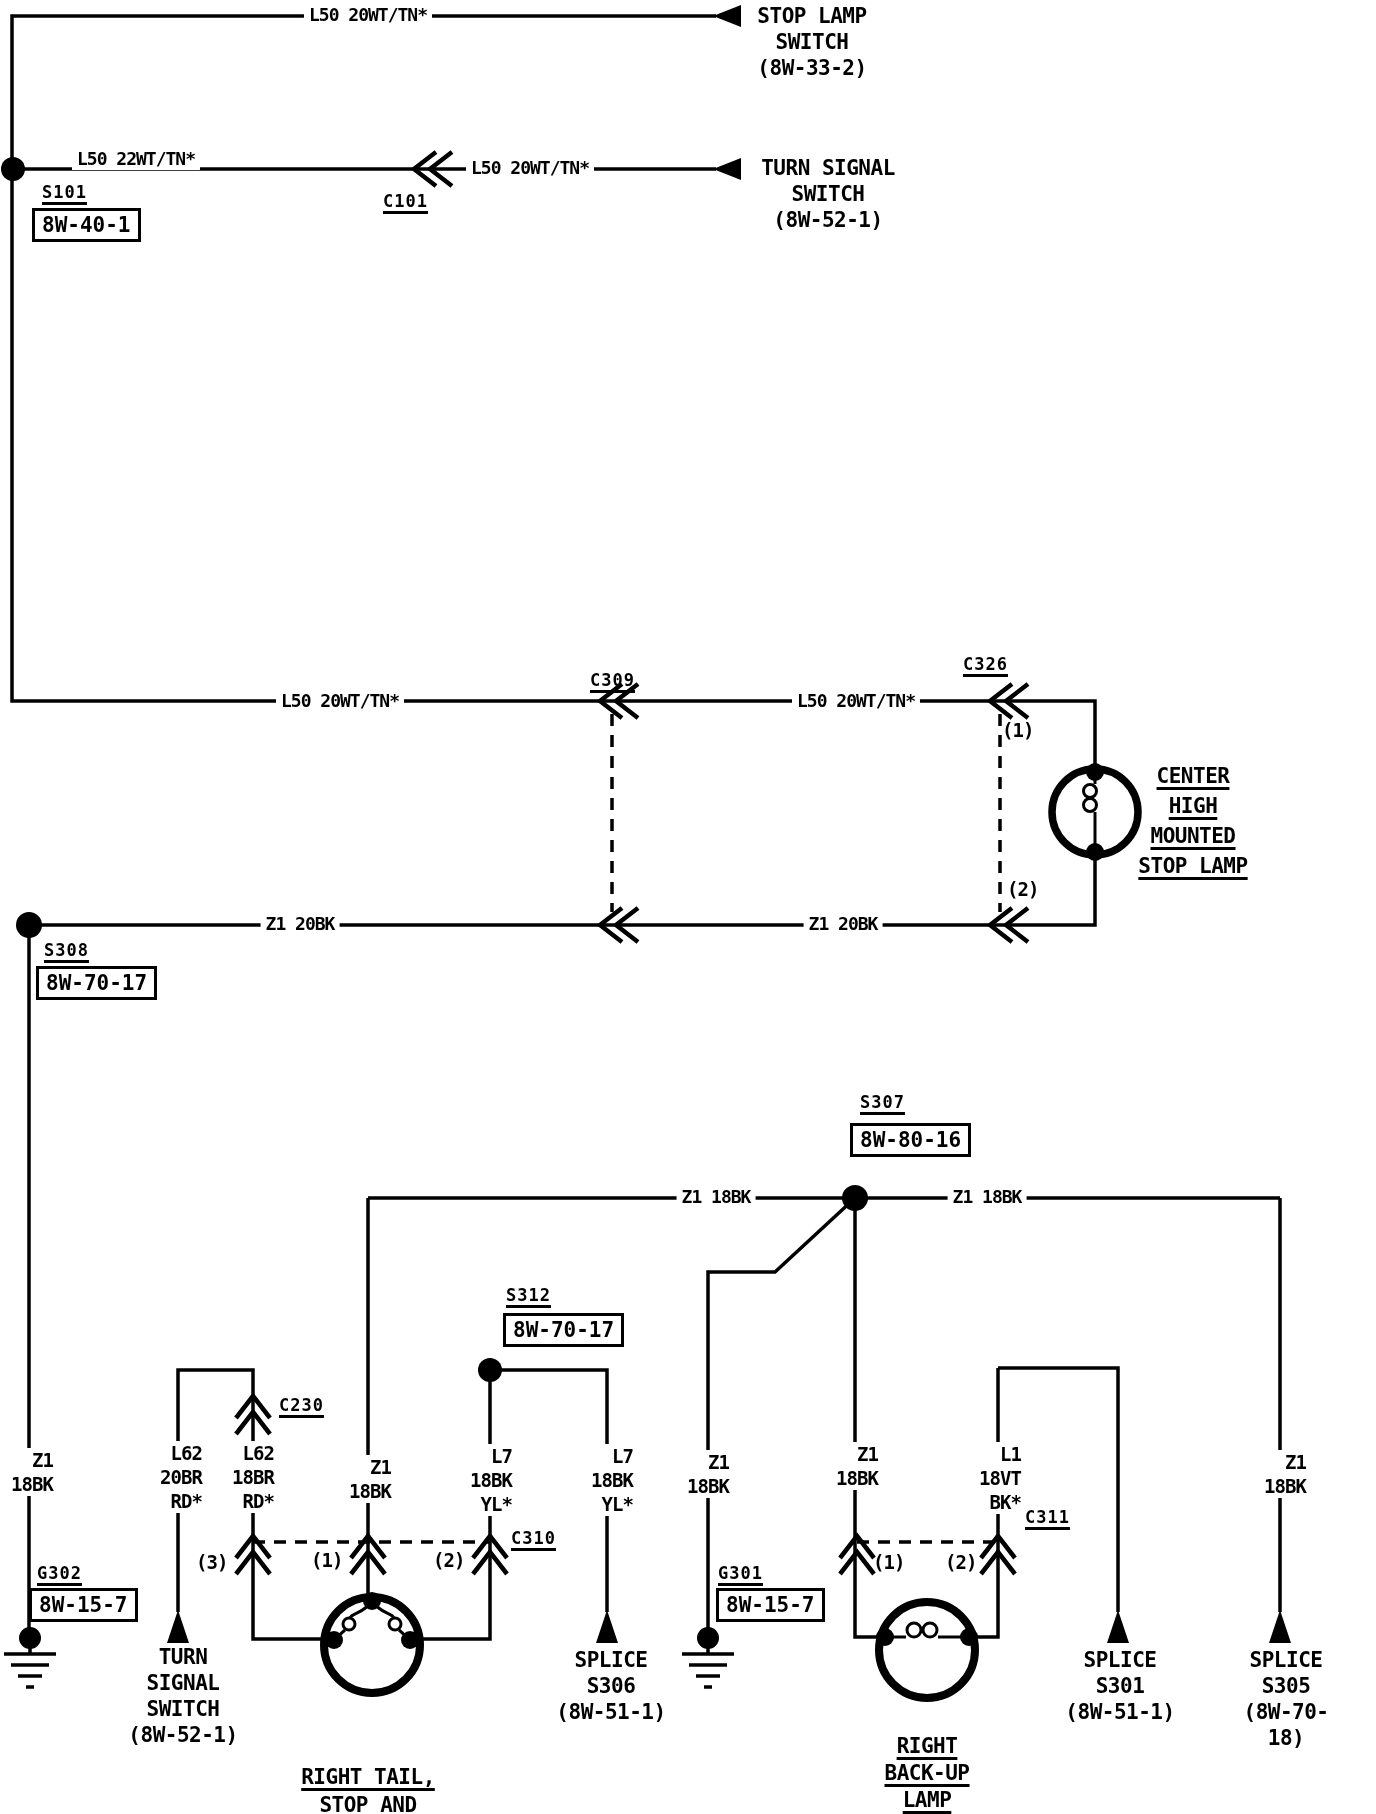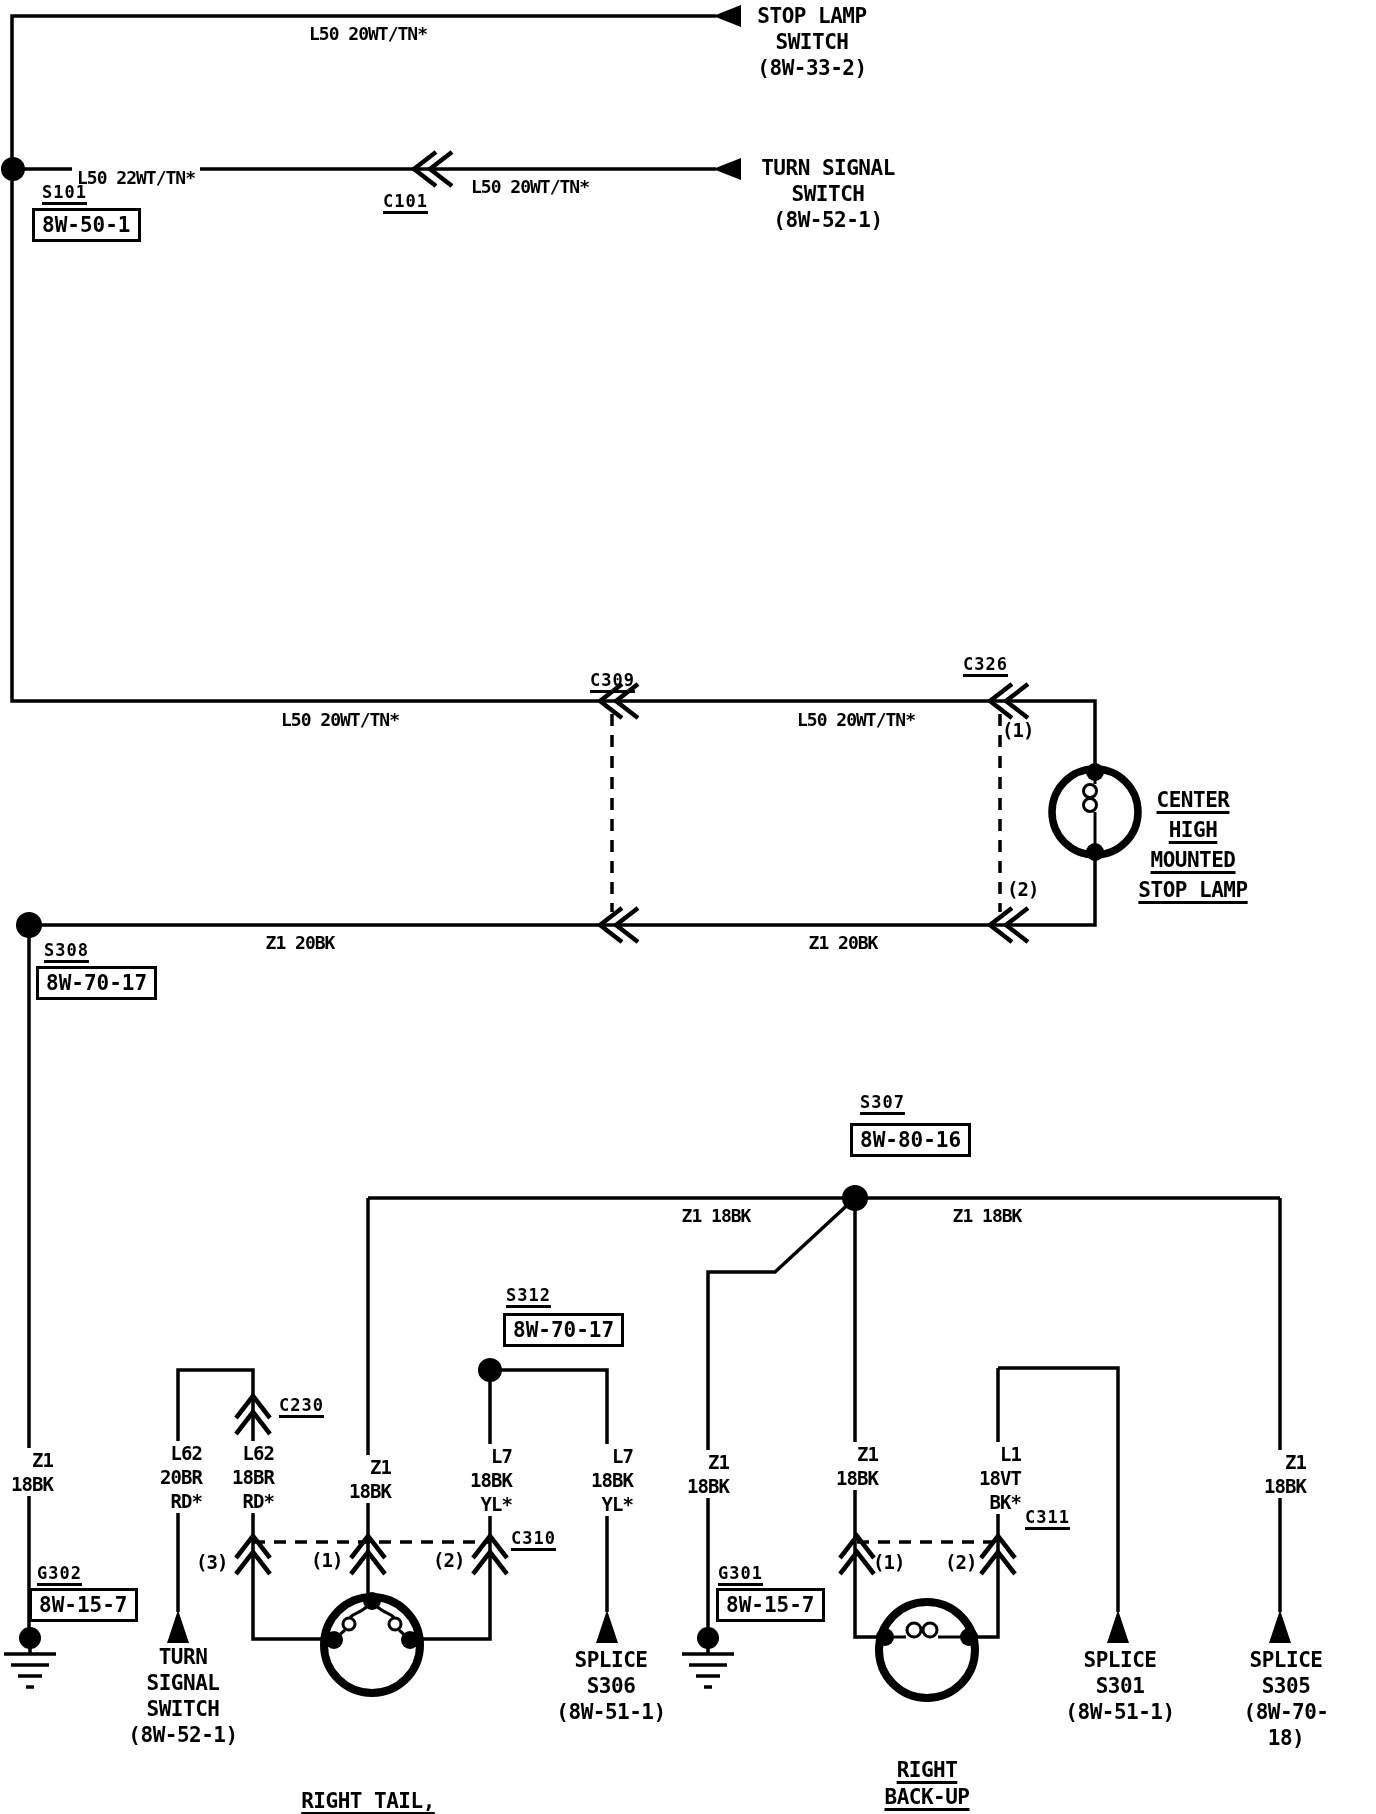--- a/index.html
+++ b/index.html
@@ -1,27 +1,27 @@
 <!DOCTYPE html>
 <html><head>
 <meta charset="utf-8">
 <style>
   html,body{margin:0;padding:0;background:#fff;}
   .canvas{position:relative;width:1376px;height:1814px;background:#fff;overflow:hidden;
           font-family:"DejaVu Sans Mono","Liberation Mono",monospace;font-weight:bold;color:#000;}
   svg.art{position:absolute;left:0;top:0;width:1376px;height:1814px;}
   .lbl{position:absolute;font-size:18px;letter-spacing:-1px;white-space:pre-line;line-height:22px;transform:translateX(-50%);}
-  .bg{background:#fff;padding:0 5px;margin-top:19px;}
+  .bg{background:#fff;padding:0 5px;}
   .al{transform:none;}
   .cid{font-size:17px;letter-spacing:1px;line-height:24px;}
   .u{text-decoration:underline;text-decoration-thickness:3px;text-underline-offset:4px;}
   .pagebox{position:absolute;border:3.5px solid #000;padding:2px 7px;font-size:21px;letter-spacing:0;line-height:24px;background:#fff;white-space:nowrap;}
   .col{position:absolute;font-size:19px;letter-spacing:-1px;line-height:24px;text-align:right;white-space:pre-line;transform:translateX(-50%);background:#fff;padding:0 3px;}
   .dest{position:absolute;font-size:21px;letter-spacing:-0.5px;line-height:26px;text-align:center;white-space:pre-line;transform:translateX(-50%);}
-  .comp{position:absolute;font-size:21px;letter-spacing:-0.5px;line-height:30px;text-align:center;white-space:pre-line;transform:translateX(-50%);text-decoration:underline;text-decoration-thickness:3px;text-underline-offset:4px;margin-top:24px;}
+  .comp{position:absolute;font-size:21px;letter-spacing:-0.5px;line-height:30px;text-align:center;white-space:pre-line;transform:translateX(-50%);text-decoration:underline;text-decoration-thickness:3px;text-underline-offset:4px;}
   .pin{position:absolute;font-size:19px;letter-spacing:-1px;}
 </style>
 </head>
 <body>
 
 <div class="canvas">
 
   <svg class="art" viewBox="0 0 1376 1814">
 
     <g stroke="#000" stroke-width="3.5" fill="none">
@@ -122,21 +122,21 @@
 (8W-33-2)</div>
 
   <div class="lbl bg" style="left:136px;top:148px">L50 22WT/TN*</div>
   <div class="lbl bg" style="left:530px;top:157px">L50 20WT/TN*</div>
   <div class="dest" style="left:828px;top:155px">TURN SIGNAL
 SWITCH
 (8W-52-1)</div>
   <div class="lbl al cid u" style="left:383px;top:189px">C101</div>
 
   <div class="lbl al cid u" style="left:42px;top:180px">S101</div>
-  <div class="pagebox" style="left:32px;top:208px">8W-50-1</div>
+  <div class="pagebox" style="left:32px;top:208px">8W-40-1</div>
 
   <div class="lbl al cid u" style="left:590px;top:668px">C309</div>
   <div class="lbl al cid u" style="left:963px;top:652px">C326</div>
   <div class="lbl bg" style="left:340px;top:690px">L50 20WT/TN*</div>
   <div class="lbl bg" style="left:856px;top:690px">L50 20WT/TN*</div>
   <div class="pin" style="left:1002px;top:719px">(1)</div>
   <div class="pin" style="left:1007px;top:878px">(2)</div>
   <div class="comp" style="left:1193px;top:761px">CENTER
 HIGH
 MOUNTED

